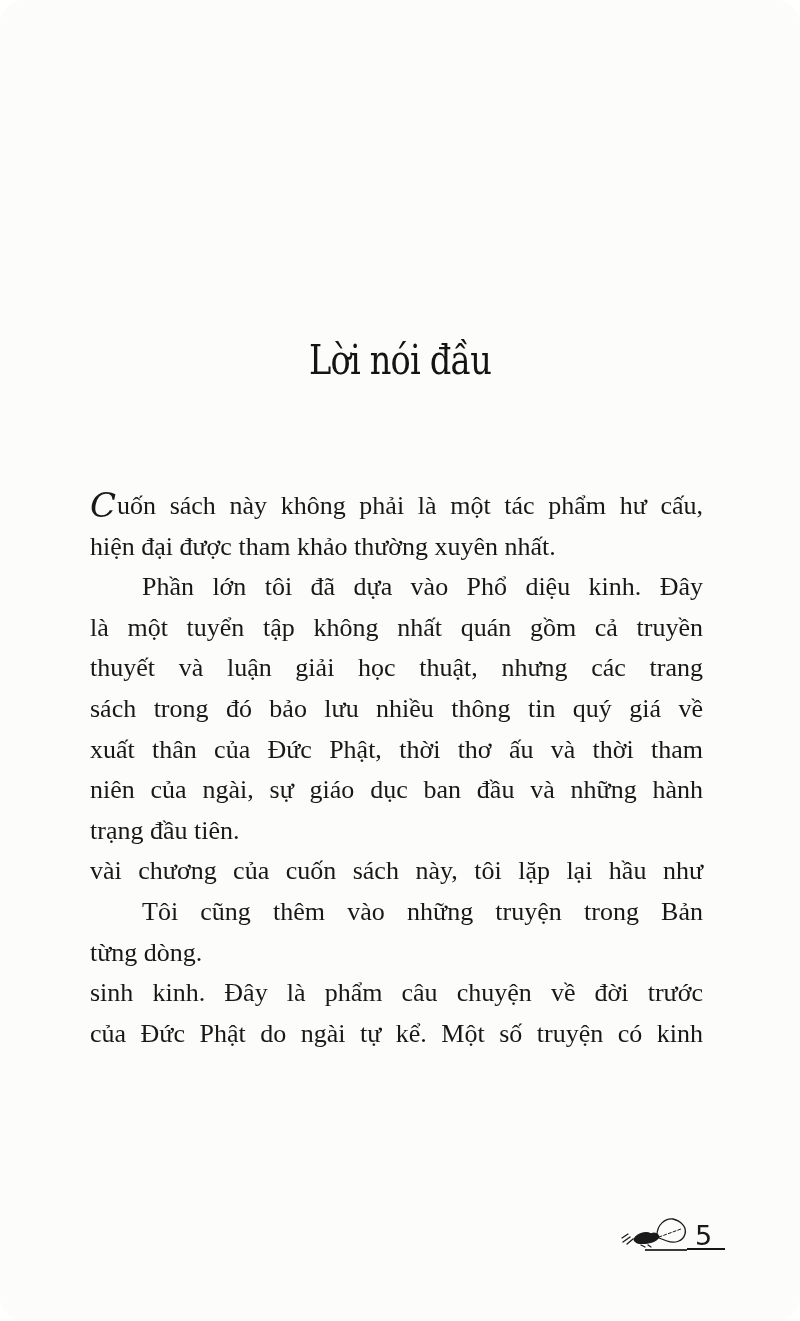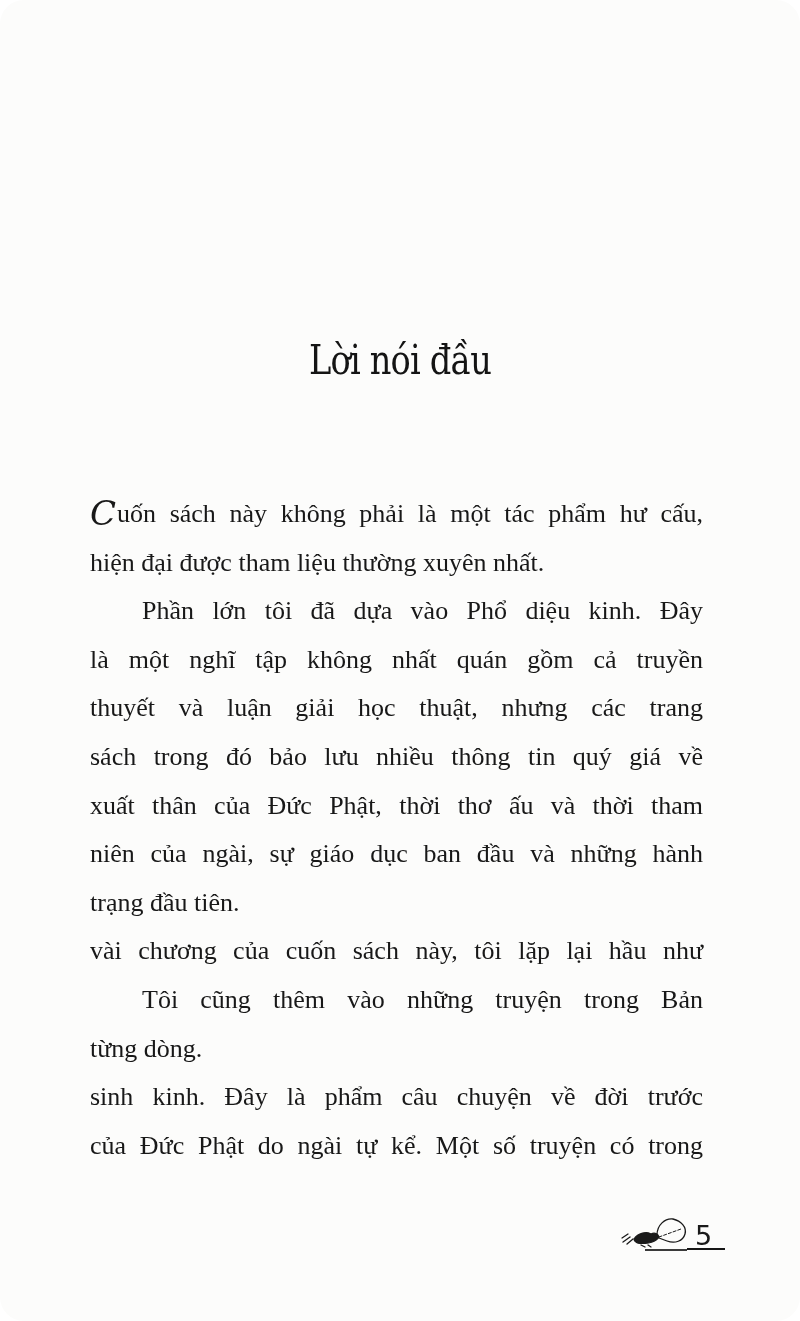--- a/index.html
+++ b/index.html
@@ -28,21 +28,21 @@
     color:#141414;
   }
   .body-text {
     position:absolute;
     left:90px; top:486px;
     width:613px;
     font-size:26px;
     line-height:40.6px;
     color:#181818;
   }
-  .line { text-align:justify; text-align-last:justify; text-justify:inter-word; white-space:normal;margin-top:8px; }
+  .line { text-align:justify; text-align-last:justify; text-justify:inter-word; white-space:normal; }
   .line.last { text-align-last:left; }
   .line.indent { text-indent:52px; }
   .i { }
   .init {
     font-family:"DejaVu Serif", serif;
     font-style:italic;
     font-size:34px;
     line-height:1;
     vertical-align:-3px;
     margin-right:1px;
@@ -61,33 +61,33 @@
 <body>
 
 <div class="page">
 
   <div class="title">
     <span class="title-inner">Lời nói đầu</span>
   </div>
 
   <div class="body-text">
       <div class="line"><span class="init">C</span><span>uốn sách này không phải là một tác phẩm hư cấu,</span></div>
-      <div class="line last"><span>hiện đại được tham liệu thường xuyên nhất.</span></div>
+      <div class="line last"><span>hiện đại được tham khảo thường xuyên nhất.</span></div>
       <div class="line indent"><span>Phần lớn tôi đã dựa vào </span><span class="i">Phổ diệu kinh. Đây</span></div>
-      <div class="line"><span class="i">là một nghĩ tập</span><span> không nhất quán gồm cả truyền</span></div>
+      <div class="line"><span class="i">là một tuyển tập</span><span> không nhất quán gồm cả truyền</span></div>
       <div class="line"><span>thuyết và luận giải học thuật, nhưng các trang</span></div>
       <div class="line"><span>sách trong đó bảo lưu nhiều thông tin quý giá về</span></div>
       <div class="line"><span>xuất thân của Đức Phật, thời thơ ấu và thời tham</span></div>
       <div class="line"><span>niên của ngài, sự giáo dục ban đầu và những hành</span></div>
       <div class="line last"><span>trạng đầu tiên.</span></div>
       <div class="line"><span>vài chương của cuốn sách này, tôi lặp lại hầu như</span></div>
       <div class="line indent"><span>Tôi cũng thêm vào những truyện trong </span><span class="i">Bản</span></div>
       <div class="line last"><span>từng dòng.</span></div>
       <div class="line"><span class="i">sinh kinh. Đây là phẩm câu chuyện về đời trước</span></div>
-      <div class="line"><span class="i">của Đức Phật do ngài tự kể. Một số </span><span>truyện có trong</span></div>
+      <div class="line"><span class="i">của Đức Phật do ngài tự kể. Một số </span><span>truyện có kinh</span></div>
     </div>
 
   <div class="footer">
     <span class="ornament">
       <svg width="72" height="36" viewBox="0 0 72 36" xmlns="http://www.w3.org/2000/svg">
         <g stroke="#1a1a1a" fill="none" stroke-width="1.3" stroke-linecap="round">
           <path d="M2,22 L8,18"></path>
           <path d="M3,26 L10,21"></path>
           <path d="M7,28 L13,23"></path>
           <path d="M14,23 C18,17 27,15 31,18 C35,16 38,18 39,21 C36,26 28,28 22,27 C18,28 14,26 14,23 Z" fill="#1a1a1a"></path>

